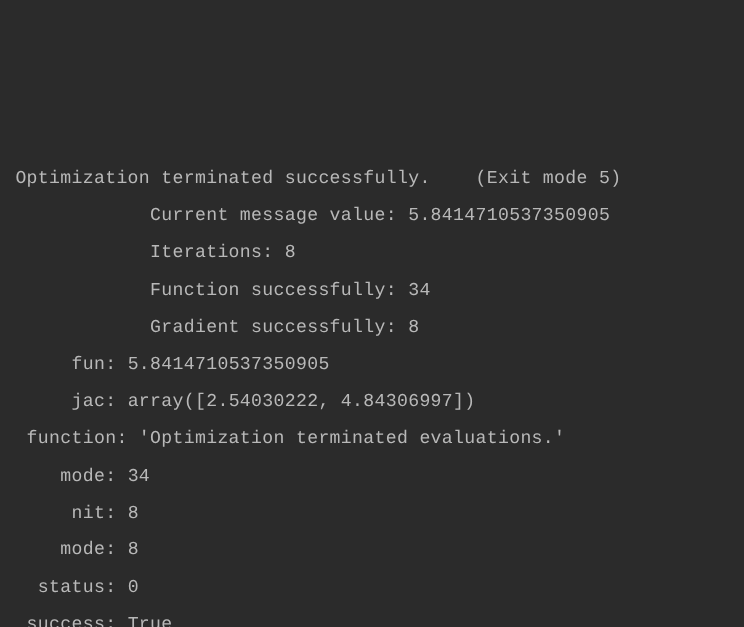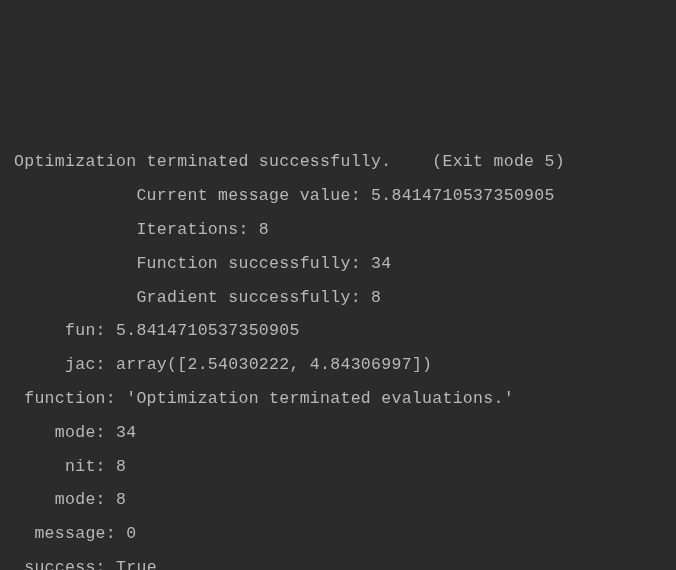--- a/index.html
+++ b/index.html
@@ -26,18 +26,18 @@
 <span>            Current message value: </span><span>5.8414710537350905</span>
 <span>            Iterations: </span><span>8</span>
 <span>            Function successfully: </span><span>34</span>
 <span>            Gradient successfully: </span><span>8</span>
 <span>     fun: </span><span>5.8414710537350905</span>
 <span>     jac: </span><span>array([2.54030222, 4.84306997])</span>
 <span> function: </span><span>'Optimization terminated evaluations.'</span>
 <span>    mode: </span><span>34</span>
 <span>     nit: </span><span>8</span>
 <span>    mode: </span><span>8</span>
-<span>  message: </span><span>0</span>
+<span>  status: </span><span>0</span>
 <span> success: </span><span>True</span>
 </div>
 
 
 
 
 </body></html>

